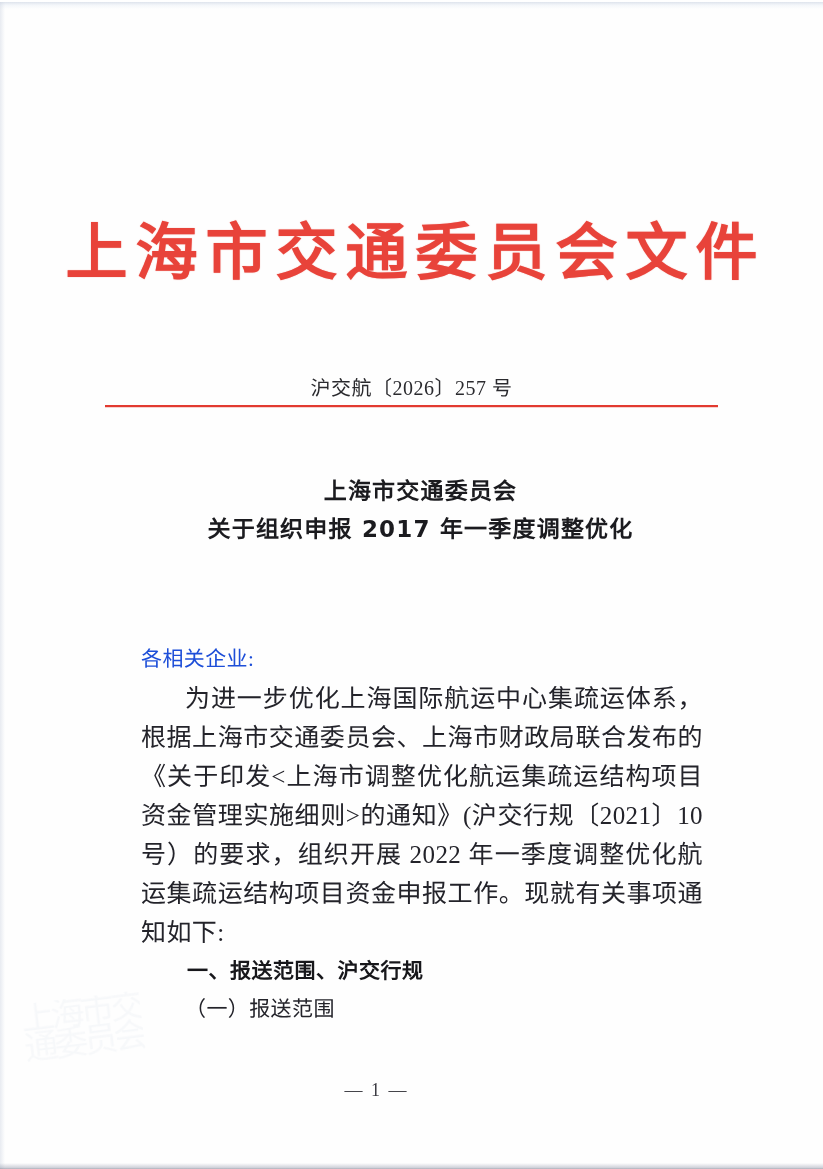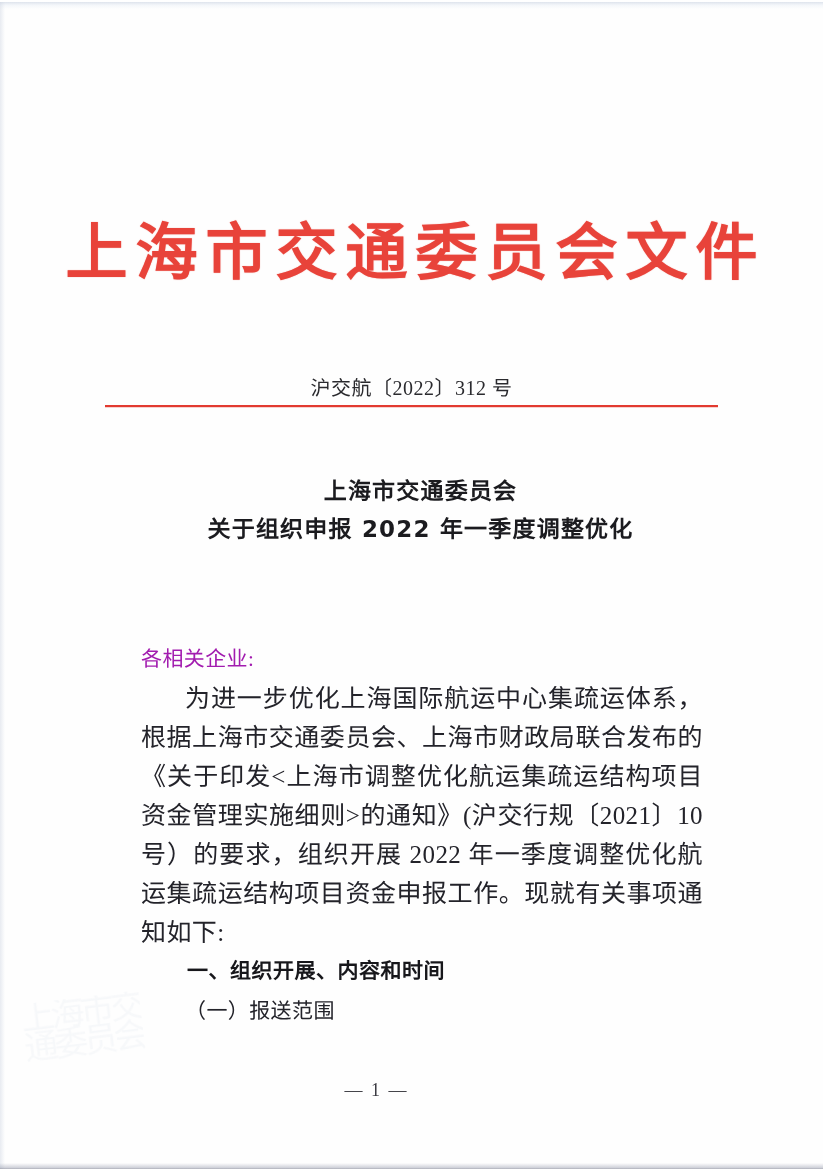--- a/index.html
+++ b/index.html
@@ -144,21 +144,21 @@
   .body-block {
     position: absolute;
     left: 141px;
     top: 638px;
     width: 562px;
   }
   .salutation {
     font-family: "Liberation Serif", "DejaVu Serif", serif;
     font-size: 21px;
     line-height: 39px;
-    color: #a21caf;
+    color: #1d4ed8;
     letter-spacing: 0.4px;
   }
   .body-para {
     font-family: "Liberation Serif", "DejaVu Serif", serif;
     font-size: 25px;
     line-height: 39px;
     color: #23232a;
     text-align: justify;
     text-justify: inter-character;
     text-indent: 44px;
@@ -168,21 +168,21 @@
   .heading-1 {
     font-family: "DejaVu Sans", "Liberation Sans", sans-serif;
     font-weight: 700;
     font-size: 21px;
     line-height: 39px;
     color: #17171b;
     text-indent: 46px;
     letter-spacing: 0.5px;
   }
   .heading-2 {
-    font-family: Liberation Sans, sans-serif;
+    font-family: Liberation Mono, monospace;
     font-size: 21px;
     line-height: 39px;
     color: #23232a;
     text-indent: 44px;
     letter-spacing: 0.4px;
   }
 
   
   .footer {
     position: absolute;
@@ -211,35 +211,35 @@
   <div class="scan-edge-left"></div>
   <div class="scan-edge-bottom"></div>
 
   <div class="watermark">上海市交通委员会</div>
 
   <div class="masthead">
     <div class="masthead-title">上海市交通委员会文件</div>
   </div>
 
   <div class="docnum-block">
-    <div class="docnum">沪交航〔2022〕312 号</div>
+    <div class="docnum">沪交航〔2026〕257 号</div>
     <div class="red-rule"></div>
   </div>
 
   <div class="title-block">
     <div class="title-line">上海市交通委员会</div>
-    <div class="title-line">关于组织申报 2022 年一季度调整优化</div>
+    <div class="title-line">关于组织申报 2017 年一季度调整优化</div>
   </div>
 
   <div class="body-block">
     <div class="salutation">各相关企业:</div>
 
     <p class="body-para">为进一步优化上海国际航运中心集疏运体系，根据上海市交通委员会、上海市财政局联合发布的《关于印发&lt;上海市调整优化航运集疏运结构项目资金管理实施细则&gt;的通知》(沪交行规〔2021〕10 号）的要求，组织开展 2022 年一季度调整优化航运集疏运结构项目资金申报工作。现就有关事项通知如下:</p>
 
-    <div class="heading-1">一、组织开展、内容和时间</div>
+    <div class="heading-1">一、报送范围、沪交行规</div>
 
     <div class="heading-2">（一）报送范围</div>
   </div>
 
   <div class="footer">
     <span class="page-number">— 1 —</span>
   </div>
 
 </div>
 

